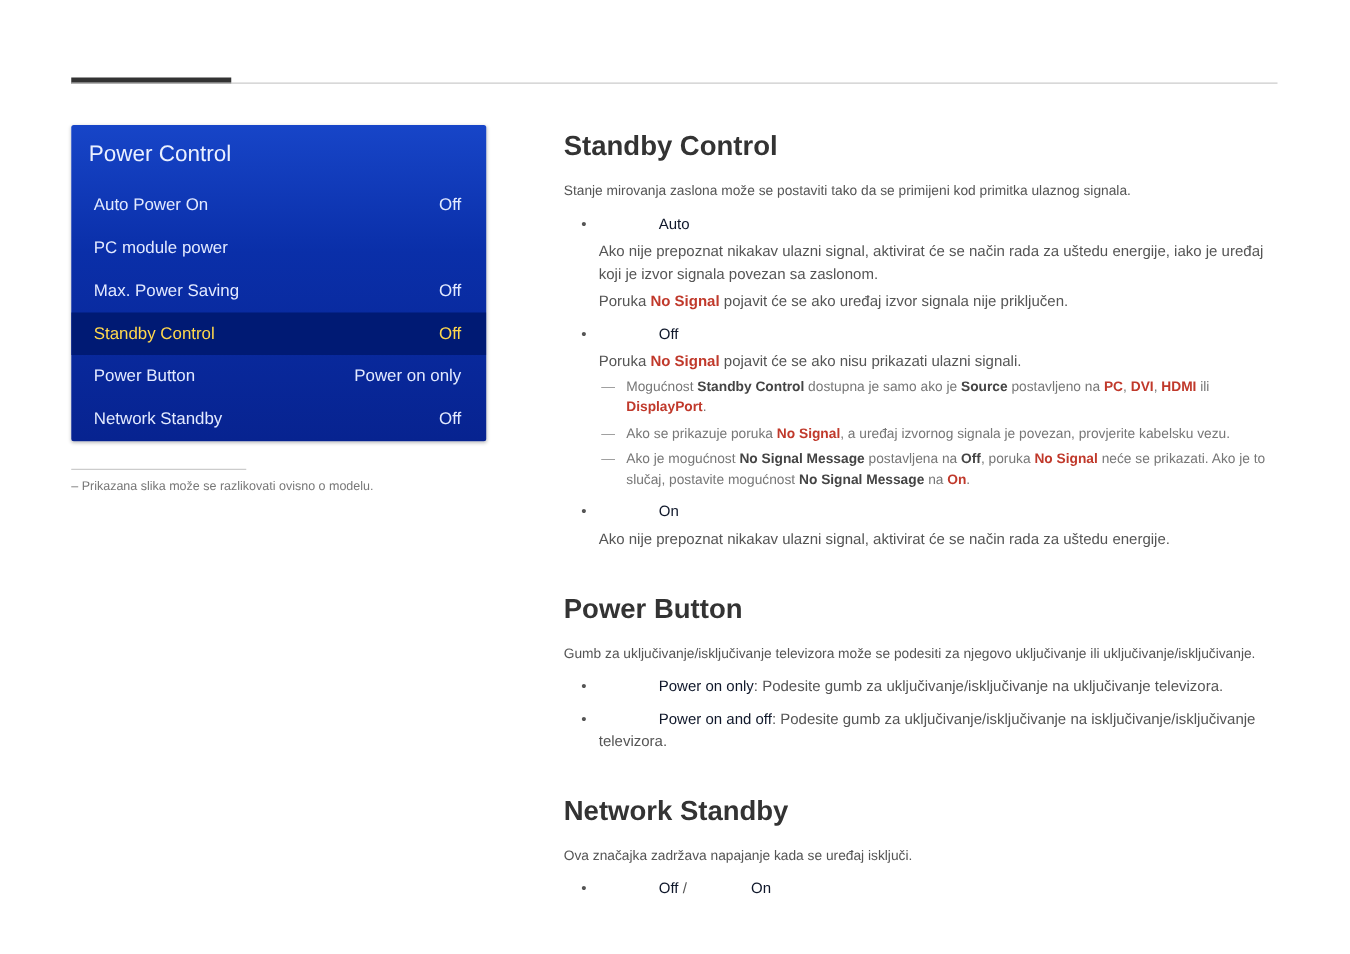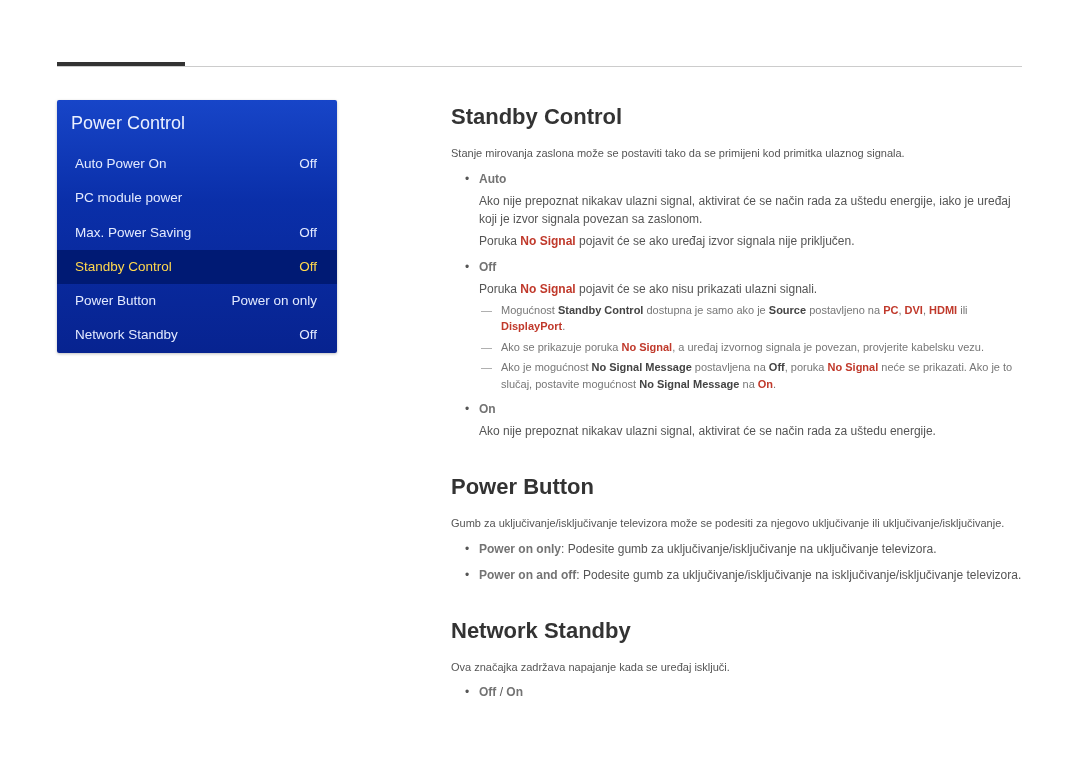--- a/index.html
+++ b/index.html
@@ -44,21 +44,21 @@
     left: 57px;
     right: 58px;
   }
 
   
   .left-col {
     width: 280px;
     flex: 0 0 280px;
   }
   .osd-panel {
-    width: 280px;
+    width: 332px;
     border-radius: 2px;
     background: linear-gradient(180deg, #1745c8, #0a2fa9 40%, #072390 100%);
     color: #fff;
     font-size: 13.5px;
     overflow: hidden;
     box-shadow: 0 1px 3px rgba(0,0,0,0.25);
   }
   .osd-title {
     font-size: 18px;
     font-weight: 400;
@@ -124,22 +124,23 @@
     padding-left: 0;
     margin: 4px 0 8px 0;
   }
   .bullets > li::before {
     content: "•";
     position: absolute;
     left: -14px;
     color: #555;
   }
   .bullets .opt {
-    color: #737373;
-    font-weight: 700;
+    color: #0f172a;
+    font-weight: 400;
+    margin-left: 48px;
   }
   .bullets .opt-after {
     color: #555;
     font-weight: 400;
   }
   .bullets .sub {
     margin-top: 4px;
     color: #555;
   }
 
@@ -197,20 +198,24 @@
         <div class="osd-row">
           <span class="label">Power Button</span>
           <span class="val">Power on only</span>
         </div>
         <div class="osd-row">
           <span class="label">Network Standby</span>
           <span class="val">Off</span>
         </div>
       </div>
 
+      <div class="footnote">
+        <div class="footnote-rule"></div>
+        <span>– Prikazana slika može se razlikovati ovisno o modelu.</span>
+      </div>
     </div>
 
     <div class="right-col">
 
       <div class="section-h">Standby Control</div>
       <p class="lead">Stanje mirovanja zaslona može se postaviti tako da se primijeni kod primitka ulaznog signala.</p>
 
       <ul class="bullets">
         <li>
           <span class="opt">Auto</span>

